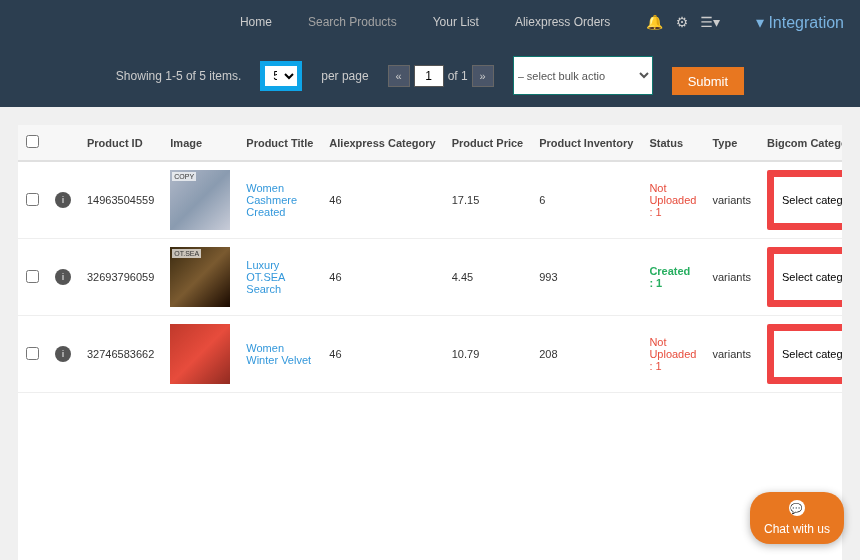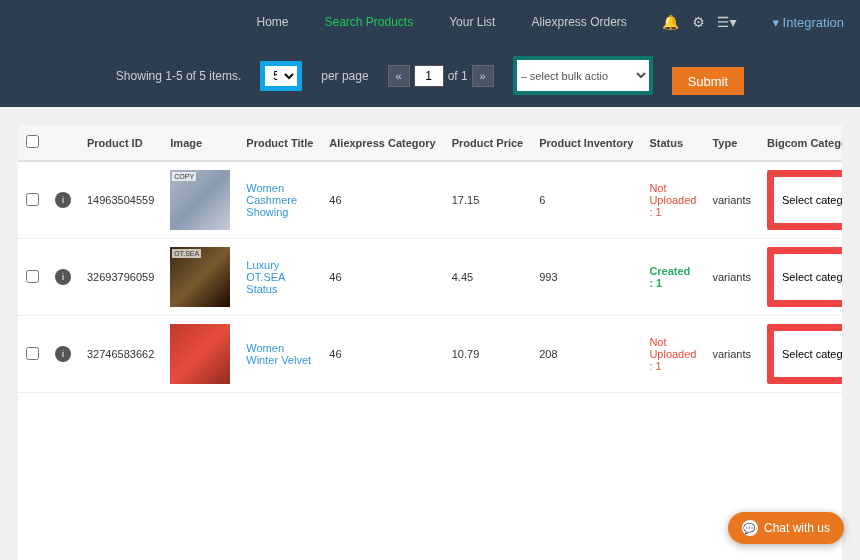--- a/index.html
+++ b/index.html
@@ -13,36 +13,36 @@
       justify-content: flex-end;
       padding: 0 16px;
       height: 44px;
       gap: 36px;
     }
     .navbar a {
       color: #ccc;
       text-decoration: none;
       font-size: 12px;
     }
-    .navbar a.active { color: #22c55e; }
+    .navbar a.active { color: #a3a3a3; }
     .navbar-icons {
       display: flex;
       align-items: center;
       gap: 12px;
     }
     .navbar-icons span {
       color: #ccc;
       font-size: 14px;
       cursor: pointer;
     }
     .integration-btn {
       background: transparent;
       border: none;
       color: #7ab3e0;
-      font-size: 13px;
+      font-size: 16px;
       cursor: pointer;
       display: flex;
       align-items: center;
       gap: 3px;
       text-align: right;
     }
 
     
     .toolbar-bar {
       background: #2c3e50;
@@ -89,21 +89,21 @@
       font-size: 12px;
     }
     .of-text {
       color: #ccc;
       font-size: 12px;
     }
     .bulk-select {
       width: 140px;
       height: 39px;
       font-size: 11px;
-      border: 4px solid #0f766e;
+      border: 1px solid #0f766e;
       background: #fff;
       color: #555;
     }
     .submit-btn {
       background: #e87720;
       color: #fff;
       border: none;
       padding: 5px 16px;
       font-size: 13px;
       cursor: pointer;
@@ -207,20 +207,21 @@
       color: #fff;
       border: none;
       padding: 8px 14px;
       border-radius: 20px;
       font-size: 12px;
       cursor: pointer;
       display: flex;
       align-items: center;
       gap: 6px;
       box-shadow: 0 2px 8px rgba(0,0,0,0.3);
+      flex-direction: column;
     }
     .chat-icon-circle {
       width: 16px;
       height: 16px;
       background: #fff;
       border-radius: 50%;
       display: flex;
       align-items: center;
       justify-content: center;
     }
@@ -298,42 +299,42 @@
           <td><input type="checkbox" class="checkbox-input" style=""></td>
           <td>
             <div class="info-icon">i</div>
           </td>
           <td>14963504559</td>
           <td>
             <div class="product-img" style="background: linear-gradient(135deg, #b0b8c8 0%, #8a9bb0 50%, #c8ccd8 100%);">
     <span class="img-label">COPY</span>
   </div>
           </td>
-          <td class="product-title-cell" style="cursor: pointer;">Women Cashmere Showing</td>
+          <td class="product-title-cell" style="cursor: pointer;">Women Cashmere Created</td>
           <td>46</td>
           <td>17.15</td>
           <td>6</td>
           <td><span class="status-not-uploaded">Not Uploaded : 1</span></td>
           <td>variants</td>
           <td>
             <button class="select-categ-btn">Select categ</button>
           </td>
         </tr>
         <tr>
           <td><input type="checkbox" class="checkbox-input" style=""></td>
           <td>
             <div class="info-icon">i</div>
           </td>
           <td>32693796059</td>
           <td>
             <div class="product-img" style="background: linear-gradient(135deg, #3a2a10 0%, #7a5a30 50%, #1a0a00 100%);">
     <span class="img-label">OT.SEA</span>
   </div>
           </td>
-          <td class="product-title-cell" style="cursor: pointer;">Luxury OT.SEA Status</td>
+          <td class="product-title-cell" style="cursor: pointer;">Luxury OT.SEA Search</td>
           <td>46</td>
           <td>4.45</td>
           <td>993</td>
           <td><span class="status-created">Created : 1</span></td>
           <td>variants</td>
           <td>
             <button class="select-categ-btn">Select categ</button>
           </td>
         </tr>
         <tr>

